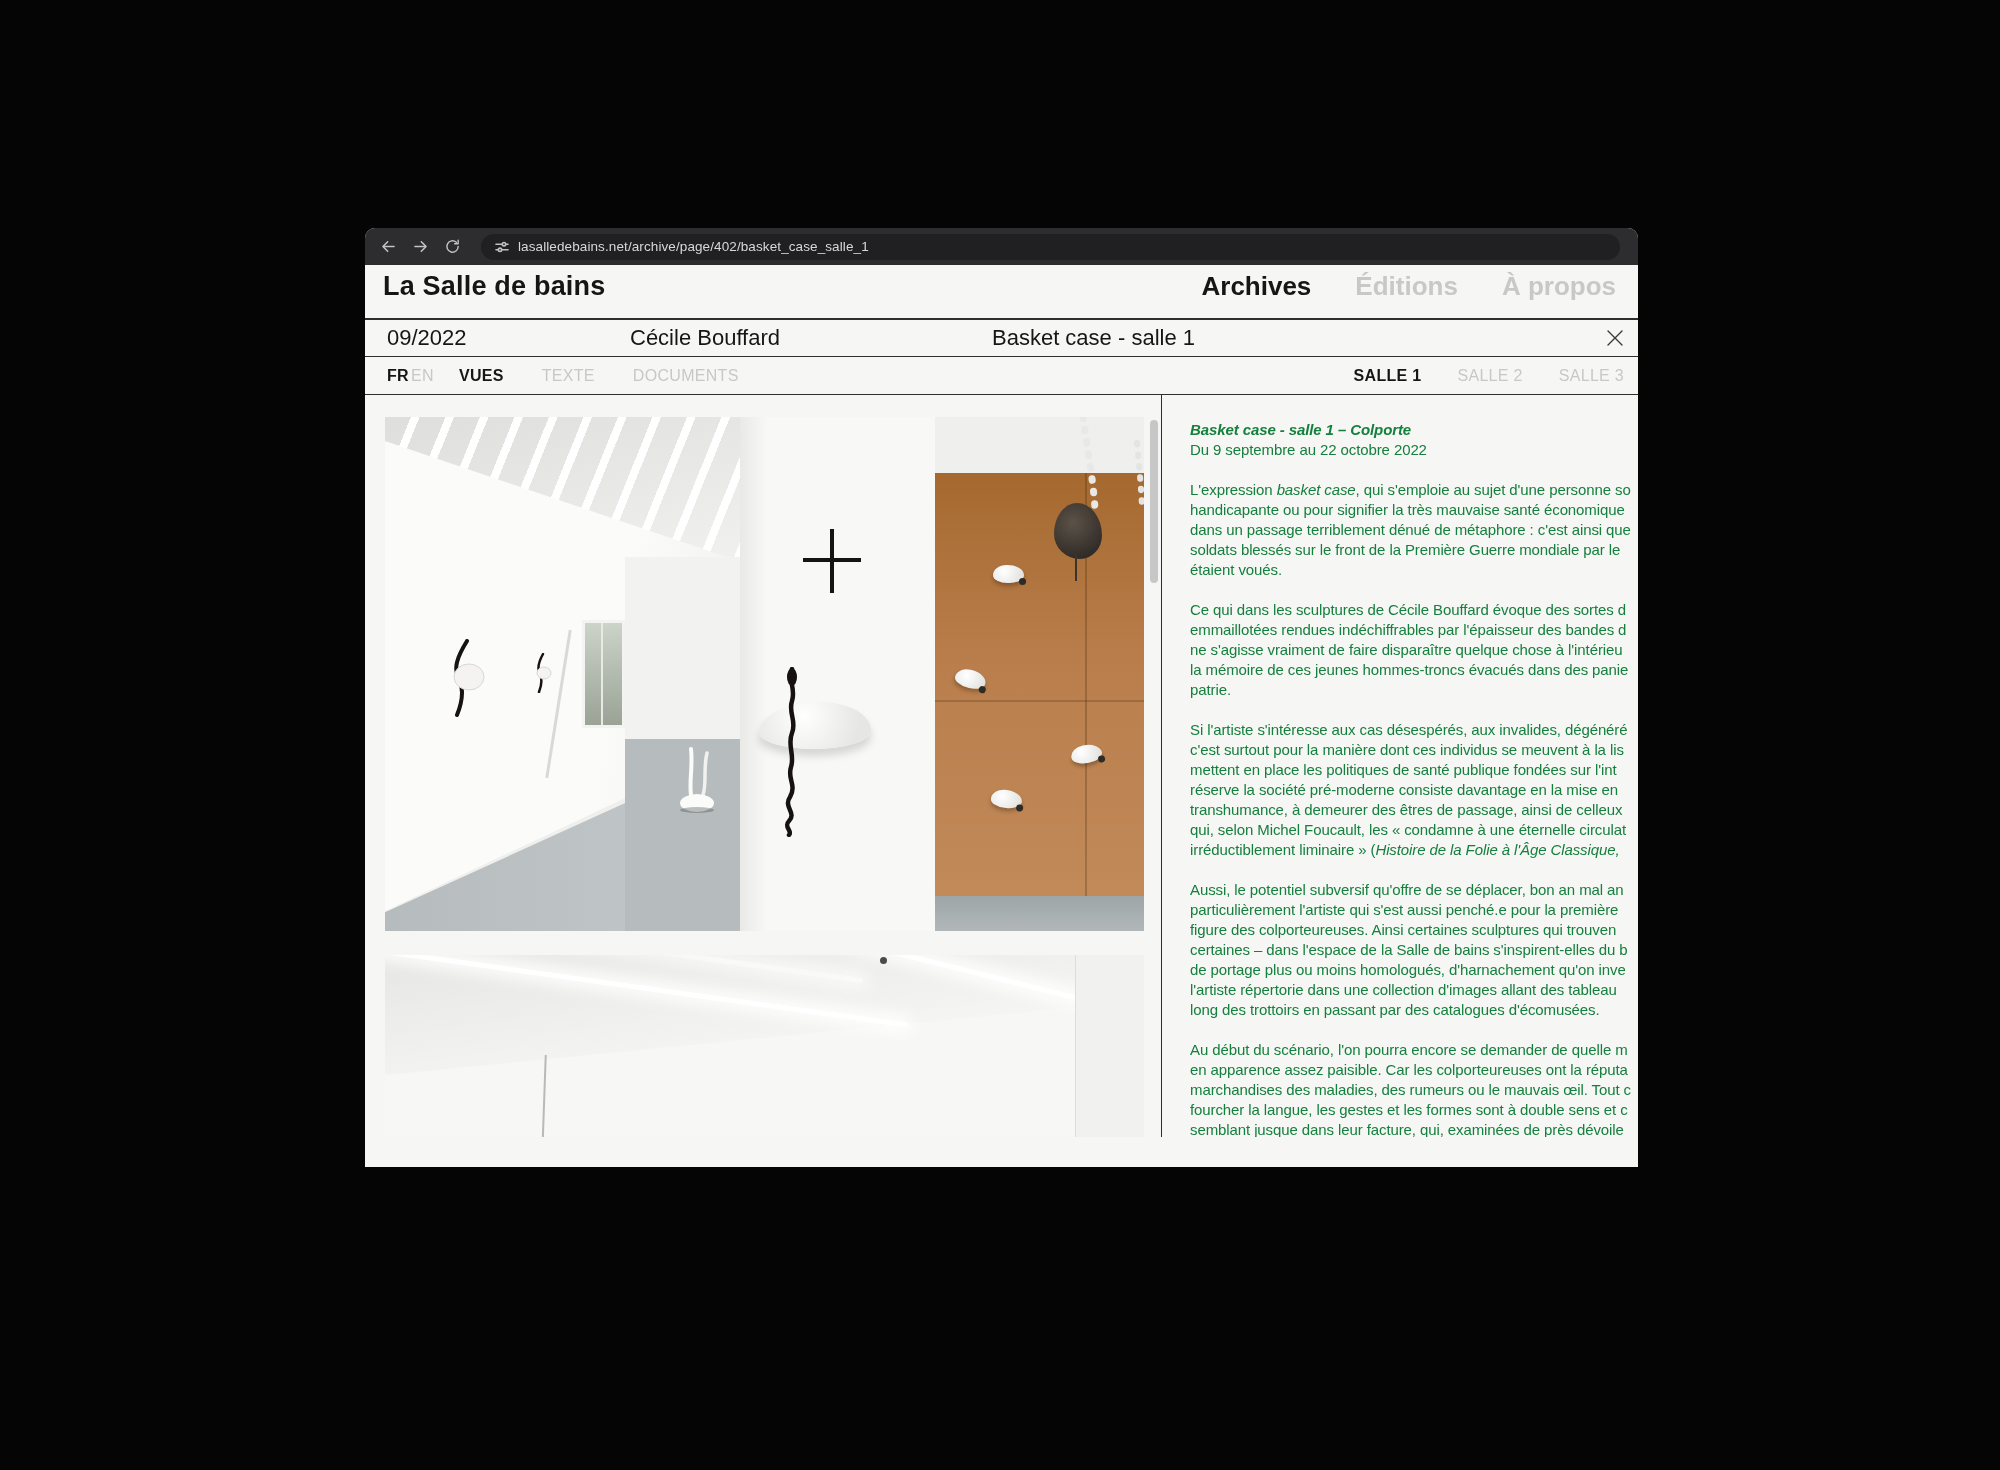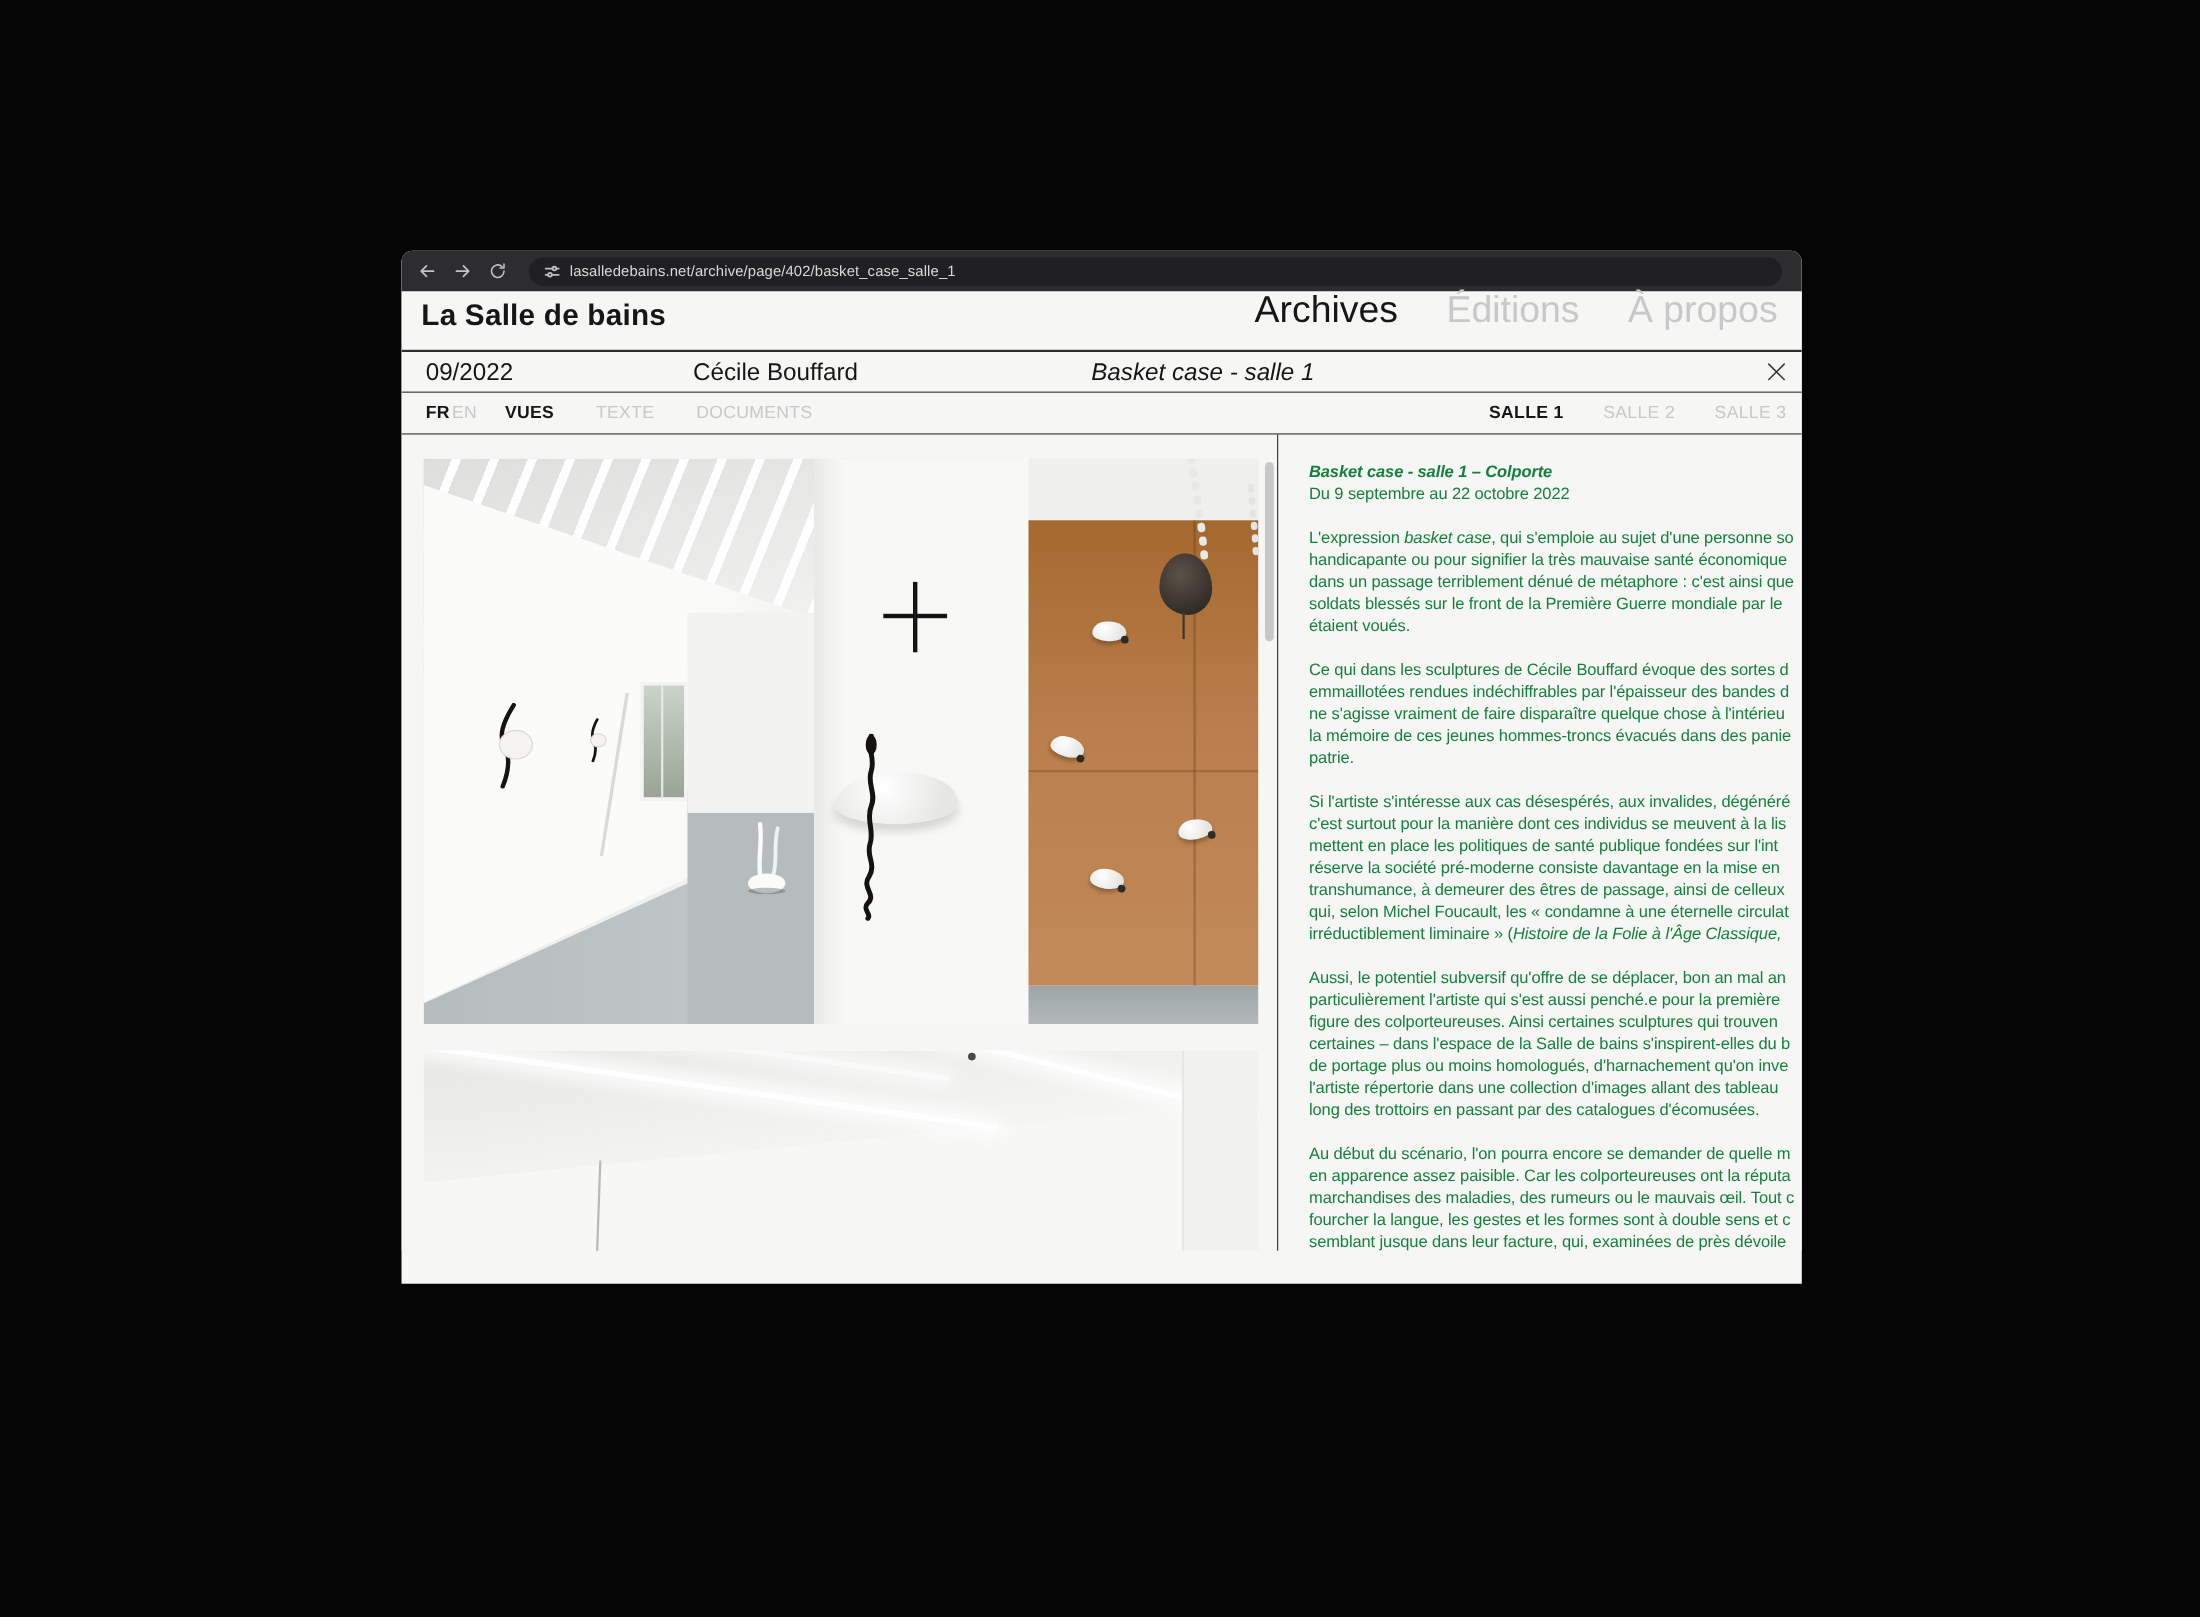--- a/index.html
+++ b/index.html
@@ -16,29 +16,29 @@
   .urlbar{flex:1;height:26px;margin-left:6px;background:var(--pill-bg);border-radius:13px;
     display:flex;align-items:center;gap:9px;padding:0 14px;overflow:hidden}
   .url-text{font-size:13.5px;color:#d8d8d8;letter-spacing:.1px;white-space:nowrap}
 
   
   .page{height:872px;display:flex;flex-direction:column;background:var(--page-bg);color:var(--ink)}
   .site-header{height:55px;border-bottom:2px solid var(--rule);display:flex;align-items:flex-end;
     padding:0 22px 16px 18px}
   .site-title{font-size:27px;font-weight:700;letter-spacing:.2px;cursor:pointer}
   #header-nav{margin-left:auto;display:flex;gap:44px}
-  .hnav{font-size:34px;font-weight:400;color:var(--muted);cursor:pointer}
+  .hnav{font-size:26px;font-weight:700;color:var(--muted);cursor:pointer}
   .hnav.on{color:var(--ink)}
 
   
   .crumb-row{position:relative;height:37px;border-bottom:1.5px solid var(--rule);font-size:22px}
   .crumb-row>*{position:absolute;top:50%;transform:translateY(-50%)}
   .crumb-date{left:22px;font-weight:500}
   .crumb-artist{left:265px;font-weight:500}
-  .crumb-title{left:627px;font-style:italic;font-weight:500}
+  .crumb-title{left:627px;font-weight:500}
   .close-btn{right:10px;width:26px;height:26px;display:flex;align-items:center;justify-content:center;cursor:pointer}
 
   
   .tabs-row{position:relative;height:38px;border-bottom:1.5px solid var(--rule)}
   .tabs-row .grp{position:absolute;top:50%;transform:translateY(-50%);display:flex}
   #lang-tabs{left:22px;gap:2px}
   #view-tabs{left:94px;gap:38px}
   #room-tabs{right:14px;gap:36px}
   .tab{font-size:16px;font-weight:500;letter-spacing:.3px;color:var(--muted);cursor:pointer;white-space:nowrap}
   .tab.on{color:var(--ink);font-weight:600}

